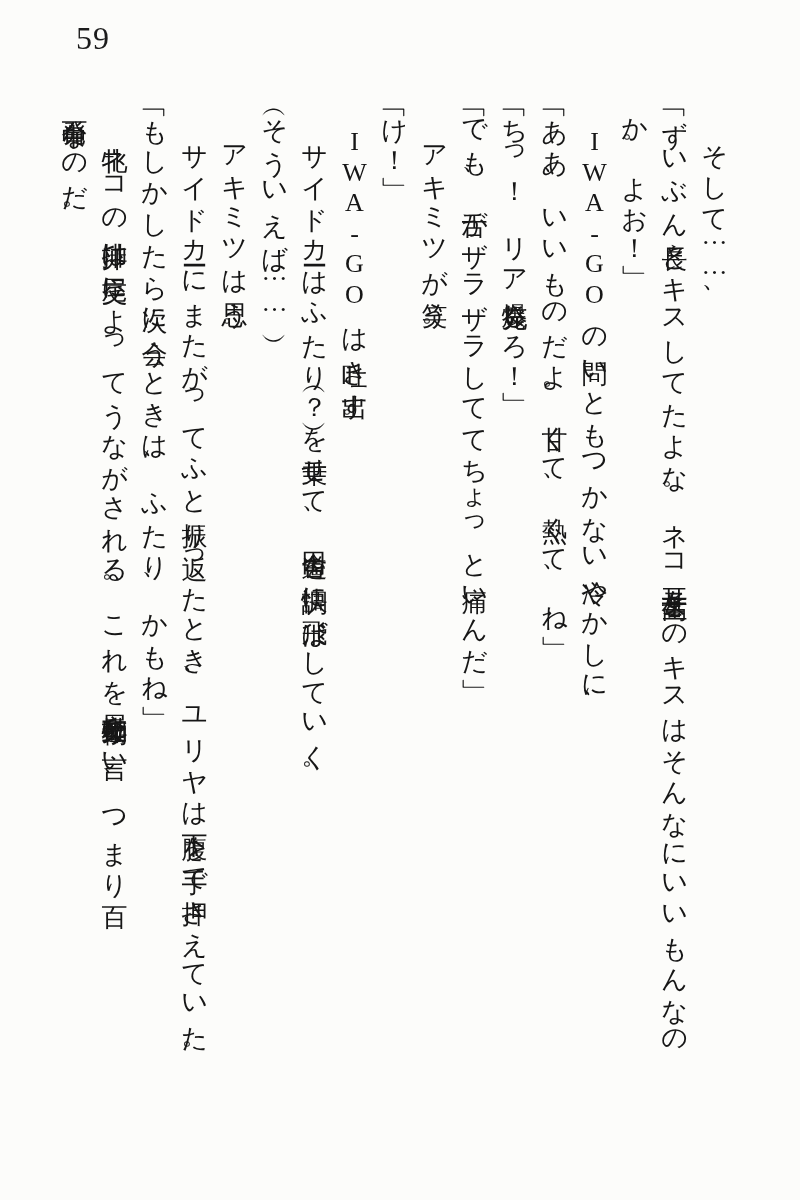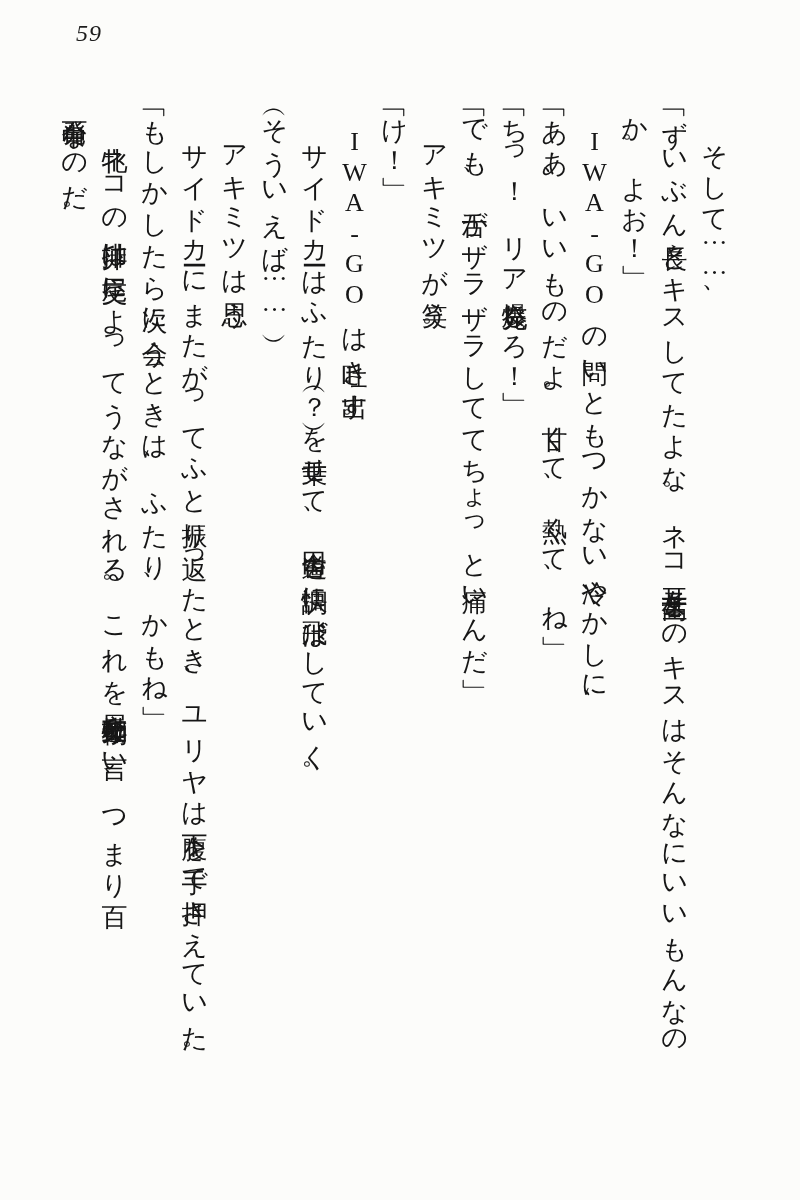--- a/index.html
+++ b/index.html
@@ -14,22 +14,21 @@
     margin: 0 auto;
     background: #fcfcfa;
     color: #161616;
     font-family: "Liberation Serif", "DejaVu Serif", serif;
     overflow: hidden;
   }
   .page-number {
     position: absolute;
     top: 20px;
     left: 76px;
-    font-size: 24px;
-    font-style: italic;
+    font-size: 32px;
     letter-spacing: 1px;
     color: #1c1c1c;
   }
   .text-block {
     position: absolute;
     top: 100px;
     right: 66px;
     height: 1085px;
     writing-mode: vertical-rl;
     text-orientation: upright;

